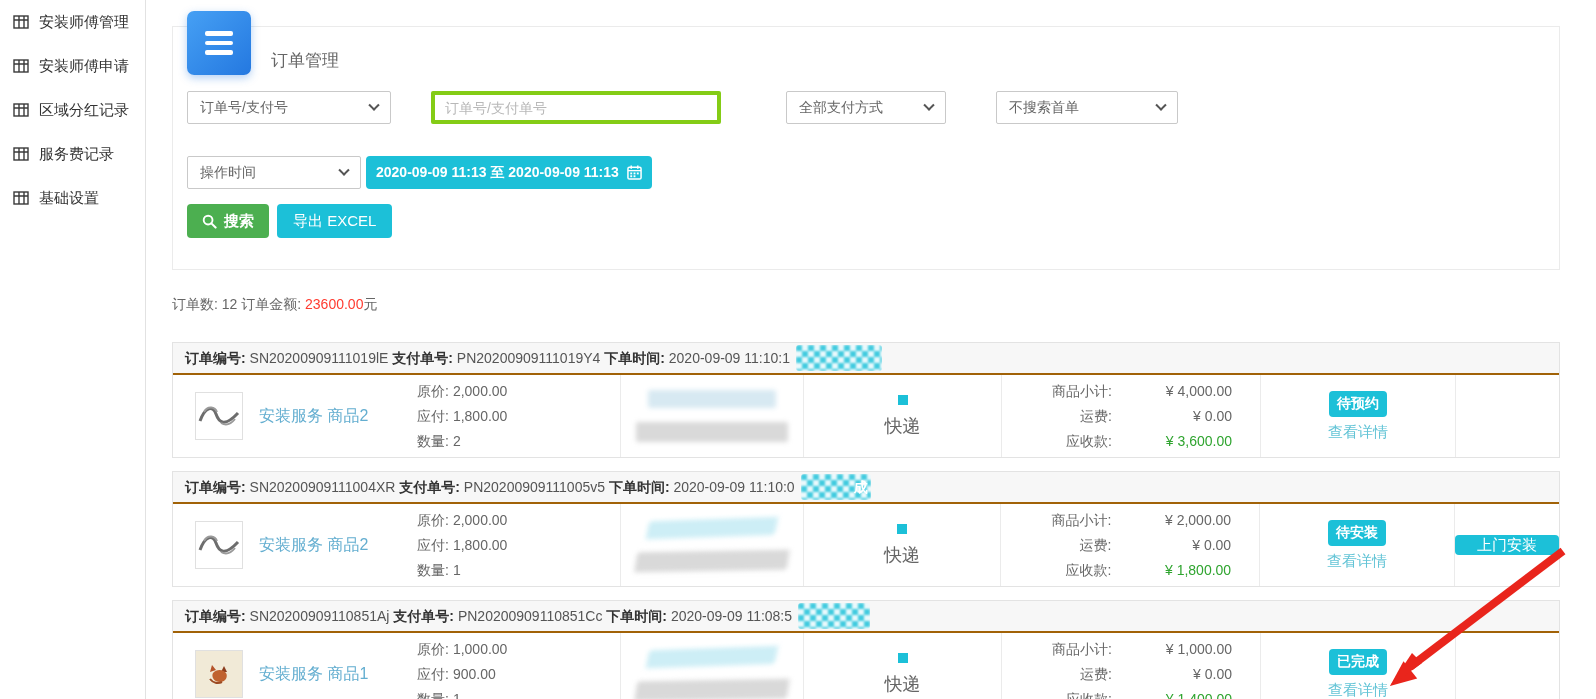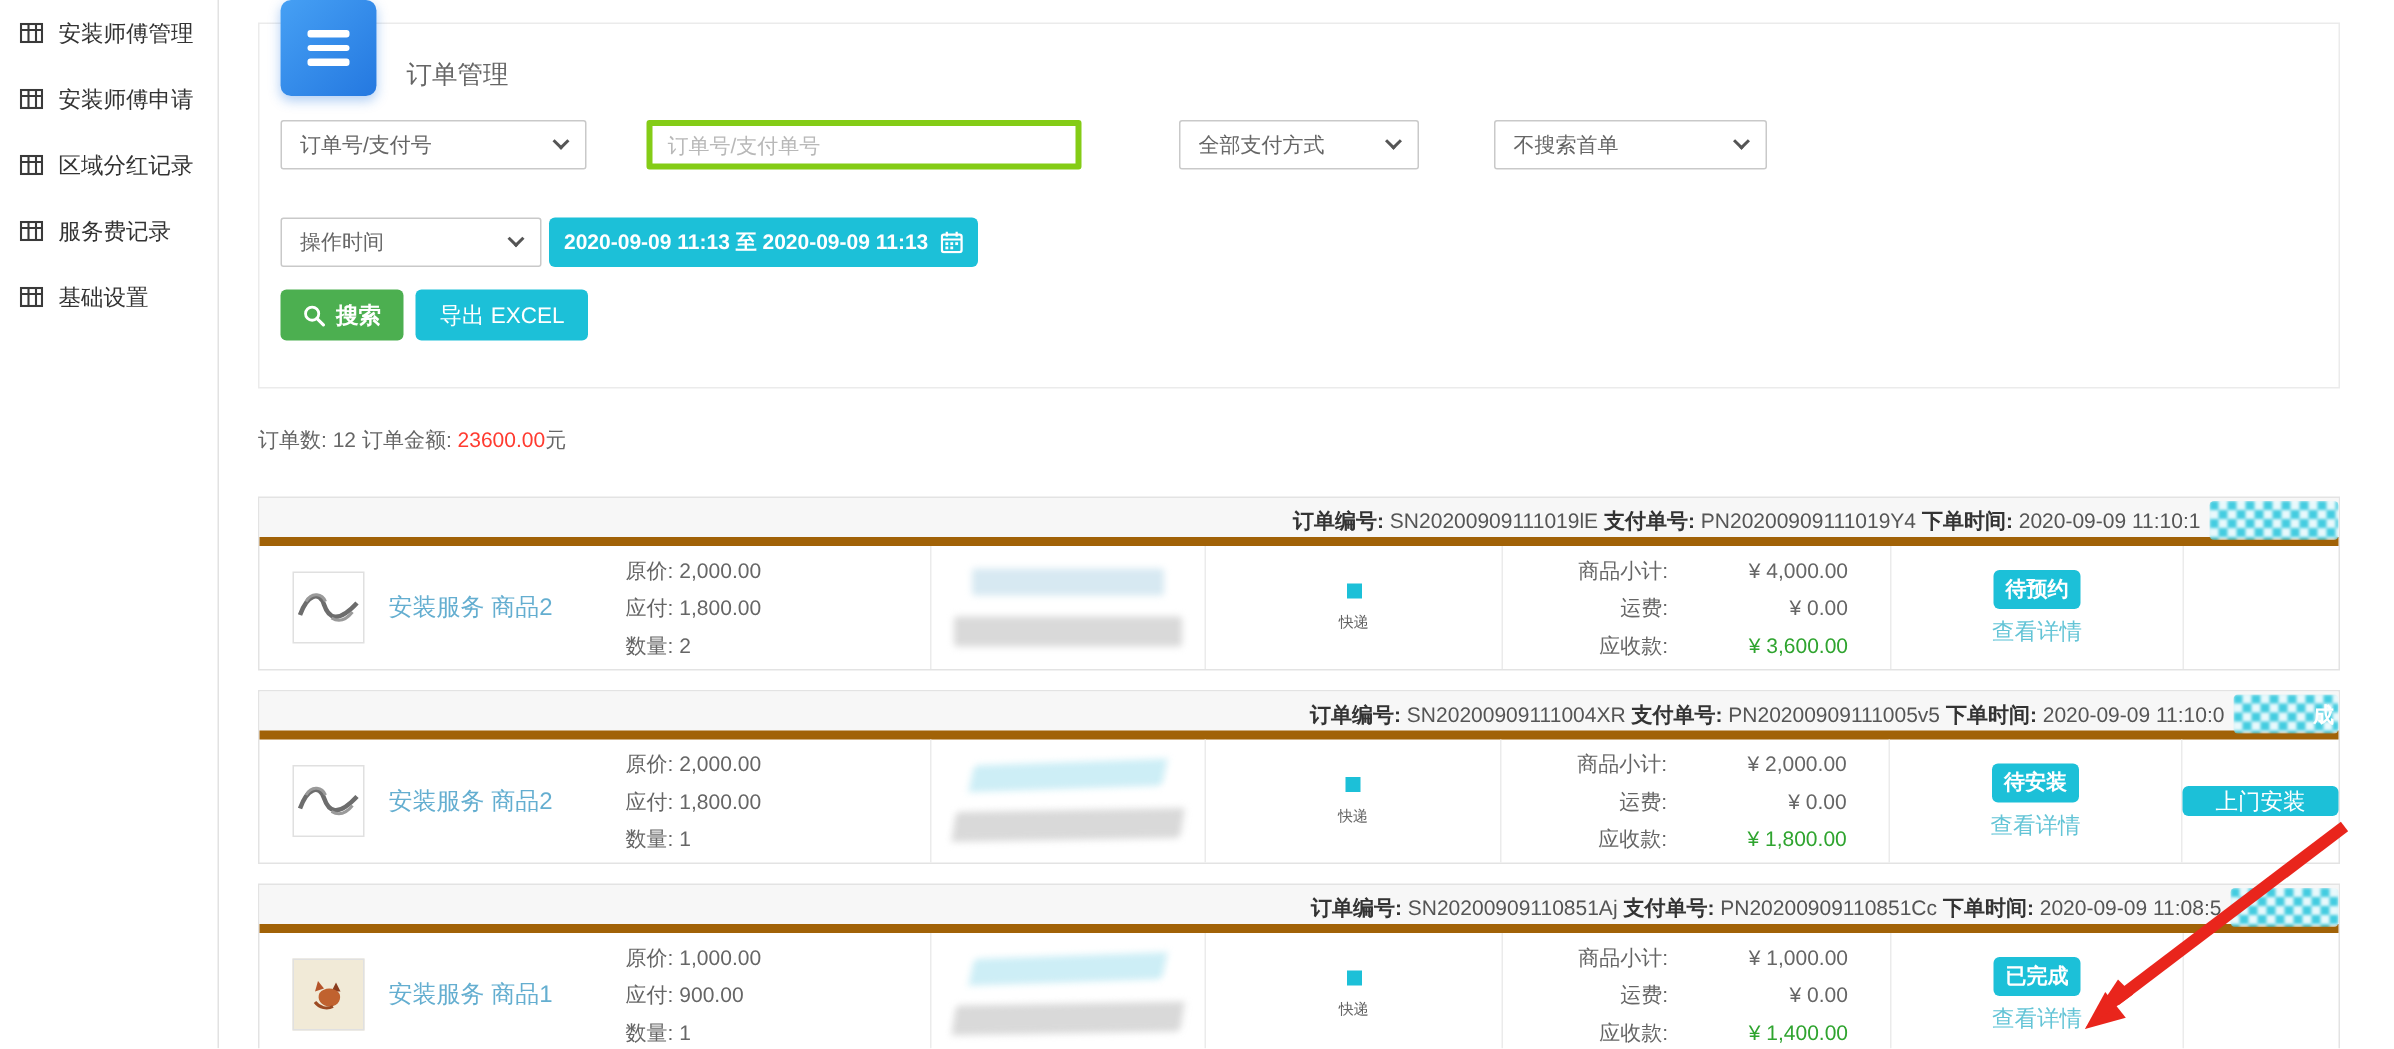--- a/index.html
+++ b/index.html
@@ -10,21 +10,21 @@
   .sidebar { position:absolute; left:0; top:0; width:146px; height:699px; border-right:1px solid #e2e2e2; background:#fff; }
   .side-item { display:flex; align-items:center; height:44px; padding-left:13px; gap:10px; font-size:15px; color:#333; cursor:pointer; }
   .side-item.active { background:#ededed; font-weight:bold; }
   .grid-icon { width:16px; height:14px; flex:0 0 16px; }
   .grid-icon rect, .grid-icon line { stroke:#3a3a3a; stroke-width:1.4; fill:none; }
 
   
   .main { position:absolute; left:172px; top:0; width:1388px; }
 
   
-  .card { position:relative; margin-top:15px; width:1388px; height:244px; border:1px solid #ebebeb; background:#fff; }
+  .card { position:relative; margin-top:26px; width:1388px; height:244px; border:1px solid #ebebeb; background:#fff; }
   .hamburger { position:absolute; left:14px; top:-16px; width:64px; height:64px; border-radius:7px;
     background:linear-gradient(135deg,#46a0f4 0%, #2478e0 100%); box-shadow:0 3px 8px rgba(36,120,224,.35);
     display:flex; align-items:center; justify-content:center; flex-direction:column; gap:5px; cursor:pointer; z-index:5; }
   .hamburger i { display:block; width:28px; height:4.5px; border-radius:2px; background:#fff; }
   .card-title { position:absolute; left:98px; top:22px; font-size:17px; color:#666; }
 
   .frow { position:absolute; left:14px; display:flex; align-items:center; }
   .frow1 { top:64px; }
   .frow2 { top:129px; }
   .frow3 { top:177px; }
@@ -43,22 +43,22 @@
   .btn-search { height:34px; background:var(--accent-green,#4caf50); padding:0 15px; gap:7px; font-weight:bold; }
   .btn-export { height:34px; background:var(--accent-cyan,#1cc0d8); padding:0 16px; margin-left:8px; }
 
   
   .summary { margin-top:26px; font-size:14px; color:#666; }
   .summary .red { color:var(--highlight-red,#ff3b30); }
 
   
   .order { width:1388px; border:1px solid #e3e3e3; margin-top:28px; background:#fff; }
   .order + .order { margin-top:13px; }
-  .order-head { height:32px; line-height:31px; background:#f7f7f7; border-bottom:6px solid #a16207;
-    padding-left:12px; font-size:14px; color:#555; white-space:nowrap;text-align:right; }
+  .order-head { height:32px; line-height:31px; background:#f7f7f7; border-bottom:2px solid #a16207;
+    padding-left:12px; font-size:14px; color:#555; white-space:nowrap; }
   .order-head b { color:#333; }
   .order-body { display:flex; height:82px; }
   .col { border-left:1px solid #ebebeb; display:flex; align-items:center; justify-content:center; flex-direction:column; }
   .col:first-child { border-left:none; }
   .col-product { width:447px; flex-direction:row; justify-content:flex-start; }
   .col-customer { width:183px; }
   .col-delivery { width:198px; }
   .col-totals { width:259px; }
   .col-badge { width:195px; }
   .col-action { flex:1; }
@@ -69,21 +69,21 @@
   .pname { margin-left:16px; width:158px; font-size:16px; color:var(--link-product,#64aed0); cursor:pointer; }
   .prices { font-size:14px; color:#666; line-height:25px; white-space:nowrap; }
   .prices .lbl { margin-right:4px; }
 
   .blur1 { width:128px; height:18px; background:#d7e9f2; filter:blur(2.5px); border-radius:2px; margin-bottom:14px; }
   .blur2 { width:152px; height:20px; background:#d9d9d9; filter:blur(2.5px); border-radius:2px; }
   .skewed .blur1 { background:#cdeef6; transform:skewX(-14deg) rotate(-2deg); }
   .skewed .blur2 { transform:skewX(-10deg) rotate(-1deg); }
 
   .delivery-sq { width:10px; height:10px; background:var(--accent-cyan,#1cc0d8); margin-bottom:9px; }
-  .delivery-txt { font-size:10px; color:#666; }
+  .delivery-txt { font-size:18px; color:#666; }
 
   .totals { width:100%; padding-right:28px; font-size:14px; color:#666; }
   .trow { display:flex; line-height:25px; }
   .trow .tl { width:110px; text-align:right; }
   .trow .tv { flex:1; text-align:right; }
   .trow .tv.green { color:var(--price-green,#2fa42f); }
 
   .badge { display:inline-block; background:var(--accent-cyan,#1cc0d8); color:#fff; font-size:14px; font-weight:bold;
     padding:4px 8px; border-radius:4px; }
   .detail-link { margin-top:6px; font-size:15px; color:var(--link-detail,#63c4d6); cursor:pointer; }

